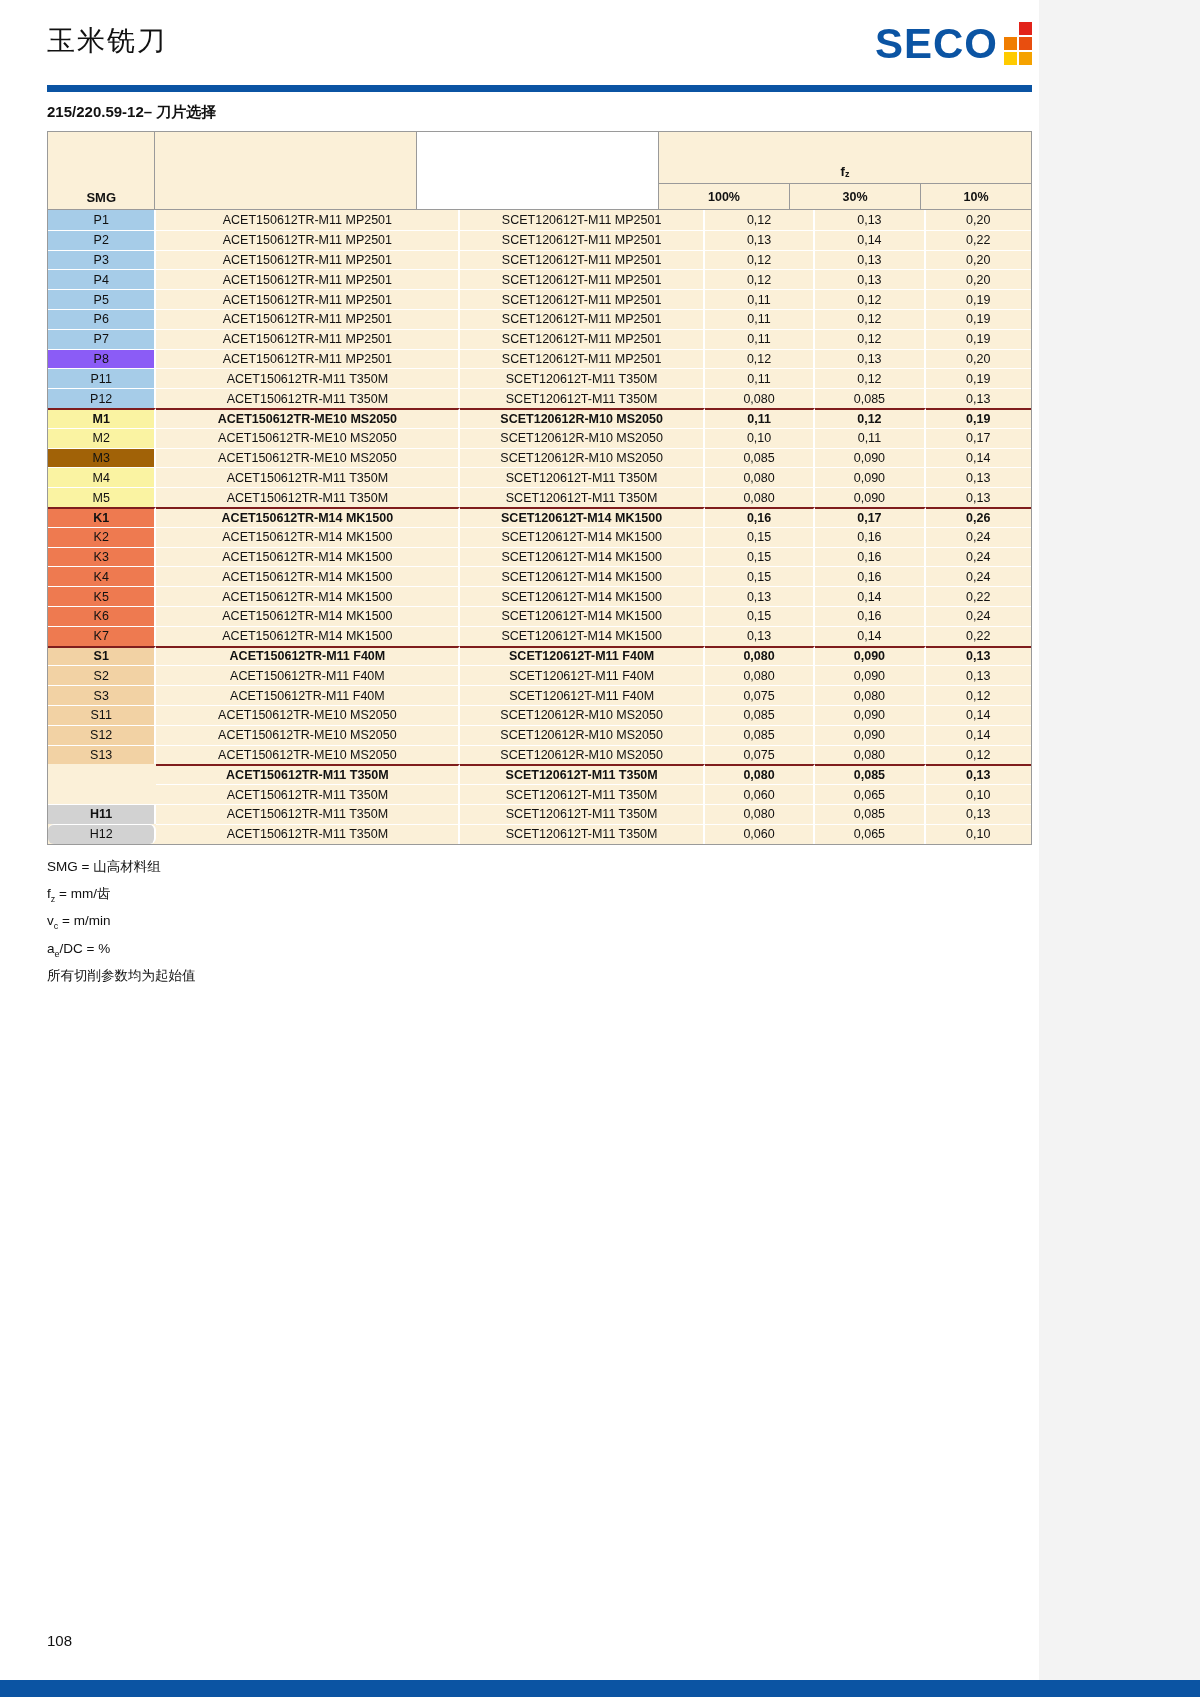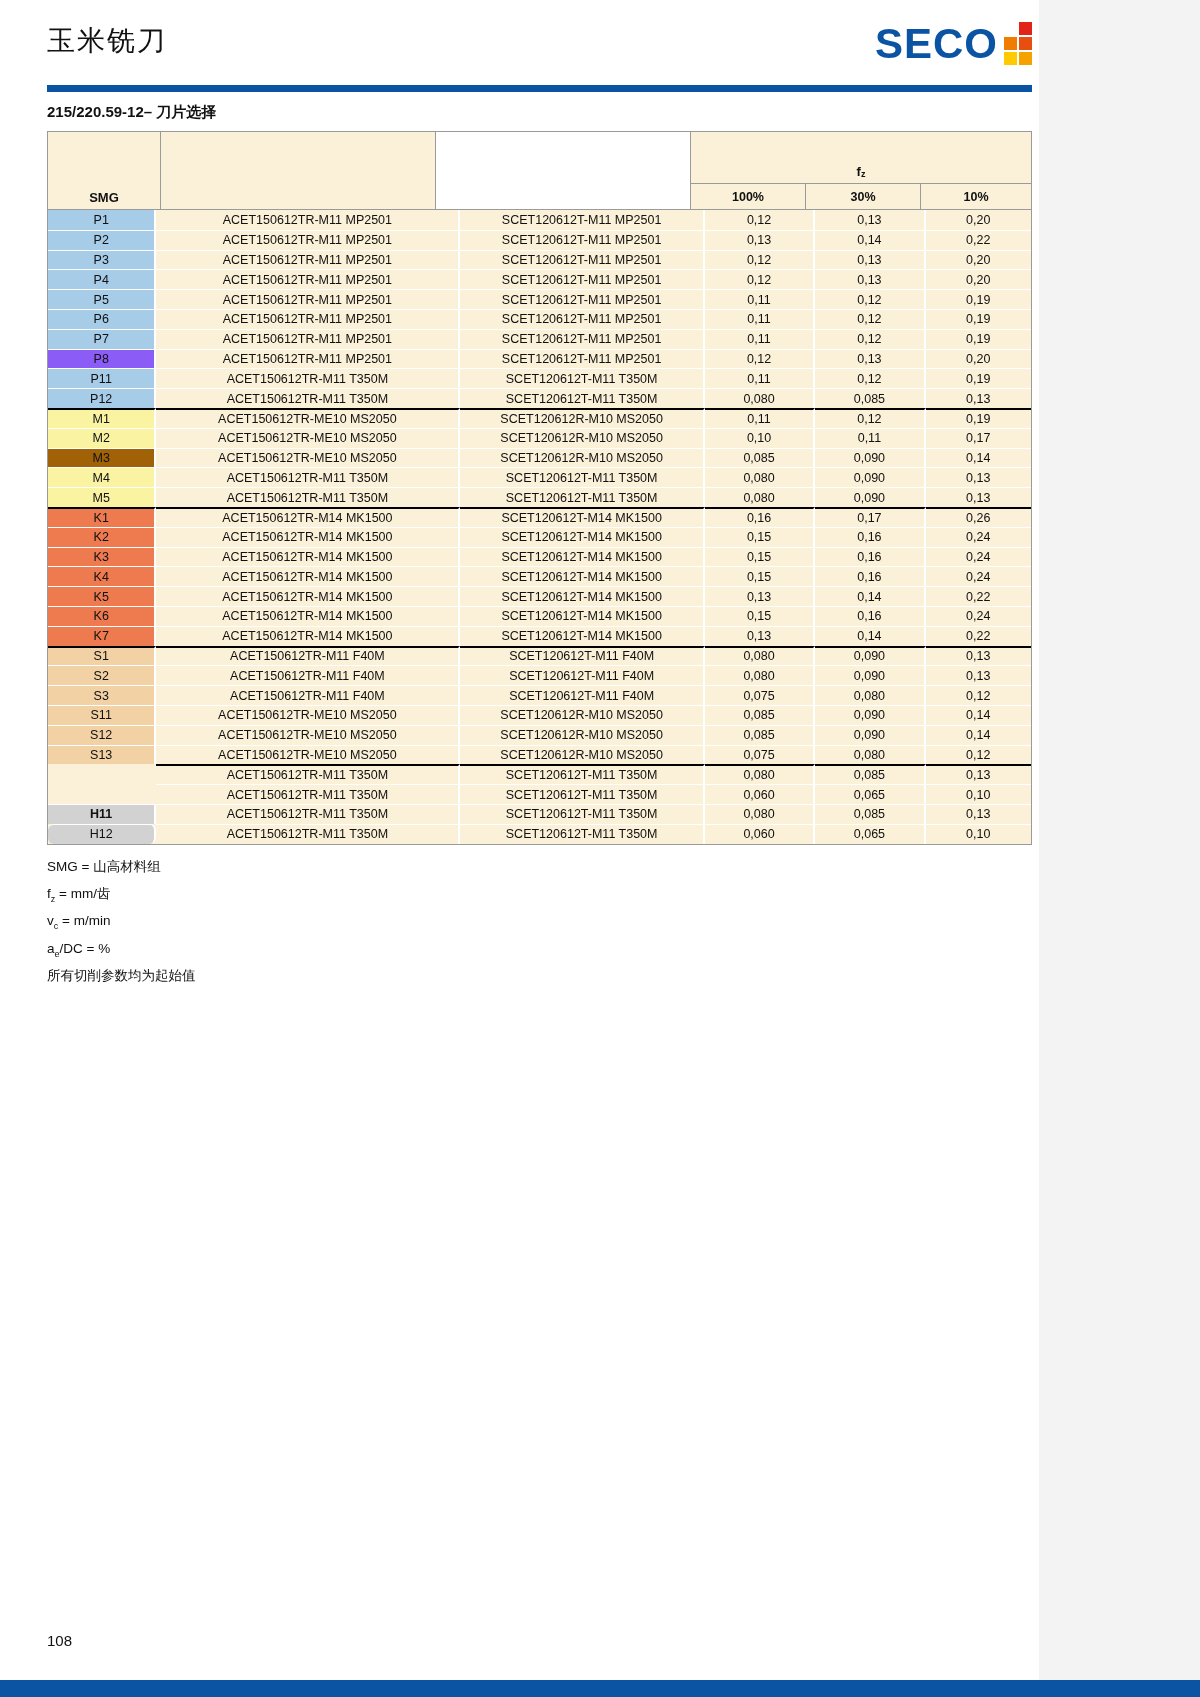--- a/index.html
+++ b/index.html
@@ -20,28 +20,28 @@
 
   .tbl { position:absolute; left:47px; top:131px; width:985px; border:1px solid #9a9a9a; background:#fbf0d8; }
   .thead { display:flex; height:78px; border-bottom:1px solid #9a9a9a; }
   .th { background:#fbf0d8; }
   .th1 { width:113px; border-right:1px solid #9a9a9a; display:flex; align-items:flex-end; justify-content:center; padding-bottom:4px; font-weight:bold; font-size:13px; }
   .th2 { width:275px; border-right:1px solid #9a9a9a; }
   .th3 { width:255px; border-right:1px solid #9a9a9a; background:#ffffff; }
   .th-fz { flex:1; display:flex; flex-direction:column; }
   .fz-top { height:52px; border-bottom:1px solid #9a9a9a; display:flex; align-items:flex-end; justify-content:center; padding-bottom:4px; font-weight:bold; font-size:13px; }
   .fz-cols { flex:1; display:flex; }
-  .fz-col { width:115px; border-right:1px solid #9a9a9a; display:flex; align-items:center; justify-content:center; font-weight:bold; font-size:12.5px; }
+  .fz-col { width:131px; border-right:1px solid #9a9a9a; display:flex; align-items:center; justify-content:center; font-weight:bold; font-size:12.5px; }
   .fz-col:last-child { width:110px; border-right:none; }
   sub { font-size:9px; }
 
   .trow { display:flex; height:19.8px; }
   .tcell { border-right:2px solid #ffffff; border-top:1px solid #ffffff; display:flex; align-items:center; justify-content:center; font-size:12.5px; background:#fbf0d8; overflow:hidden; white-space:nowrap; }
   .trow:first-child .tcell { border-top:none; }
-  .group-start .tcell { border-top:2px solid #000000; }
+  .group-start .tcell { border-top:2px solid #7f1d1d;font-weight:bold; }
   .c-smg  { width:113px; }
   .c-ins1 { width:317px; }
   .c-ins2 { width:255px; }
   .c-val  { width:115px; }
   .c-val:last-child { width:110px; border-right:none; }
 
   .footnotes { position:absolute; left:47px; top:856px; font-size:13.5px; line-height:21.5px; }
   .pagenum { position:absolute; left:47px; top:1632px; font-size:15px; }
   .bottom-bar { position:absolute; left:0; bottom:0; width:100%; height:17px; }
 </style>

